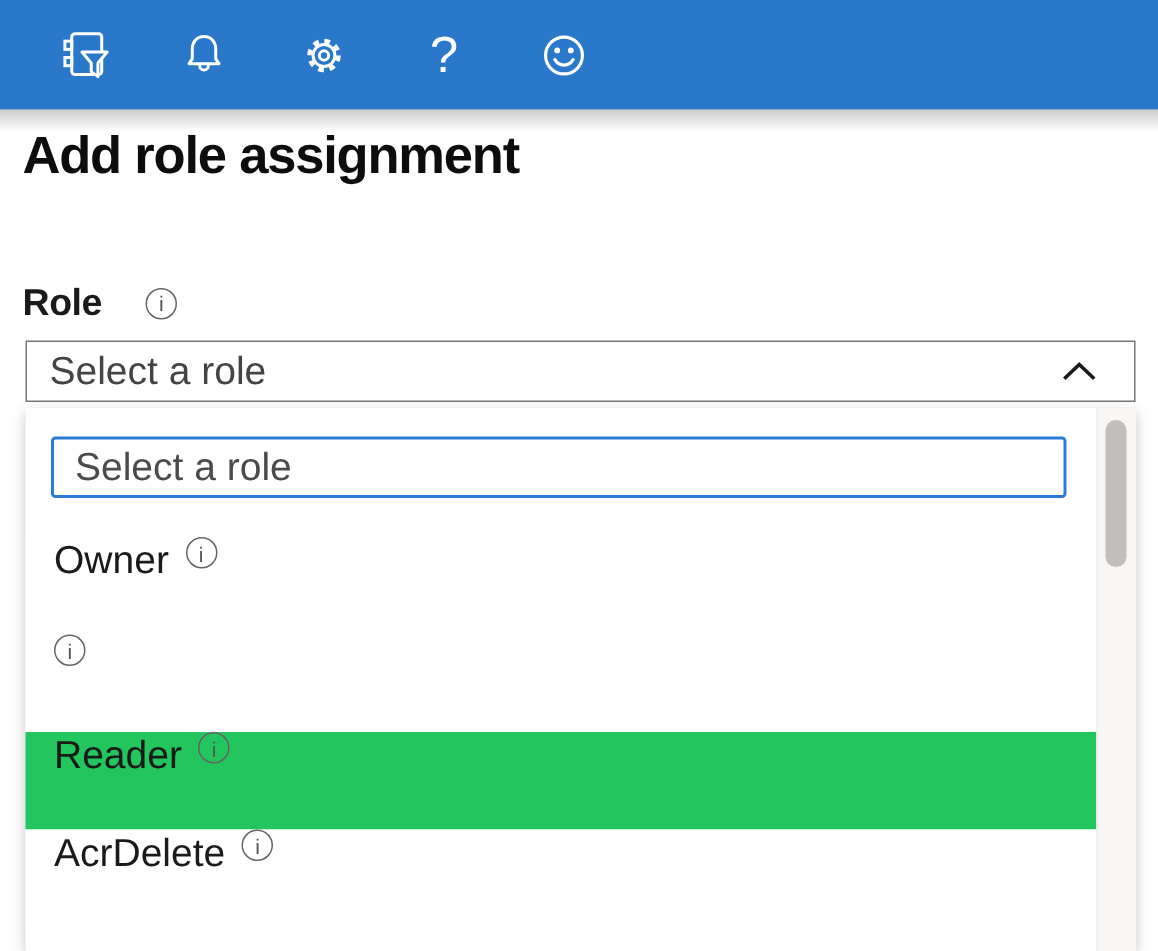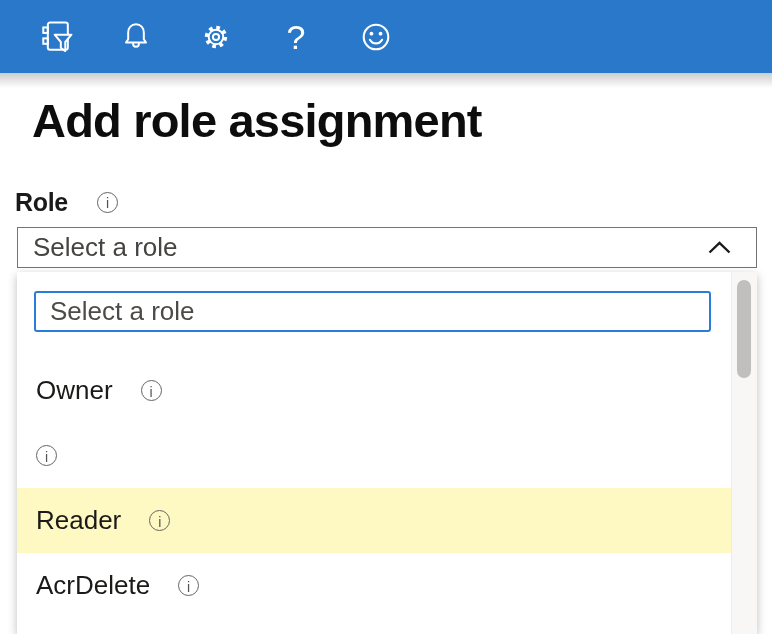--- a/index.html
+++ b/index.html
@@ -26,22 +26,22 @@
     font-family:"Liberation Sans",sans-serif;
   }
   .topbar-shadow{
     position:absolute;left:0;top:73px;width:772px;height:15px;
     background:linear-gradient(to bottom,rgba(0,0,0,0.20),rgba(0,0,0,0));
     pointer-events:none;
   }
 
   
   .page-title{
-    position:absolute;left:15px;top:83px;margin:17px;
-    font-size:47px;font-weight:700;letter-spacing:-0.8px;color:#0d0d0d;
+    position:absolute;left:15px;top:83px;margin:0;
+    font-size:35px;font-weight:700;letter-spacing:-0.8px;color:#0d0d0d;
     line-height:42px;white-space:nowrap;
   }
 
   
   .role-label-row{
     position:absolute;left:15px;top:189px;height:26px;
     display:flex;align-items:center;gap:29px;
   }
   .role-label{font-size:25px;font-weight:700;color:#1a1a1a;letter-spacing:-0.3px;}
 
@@ -70,24 +70,24 @@
   .search{
     position:absolute;left:17px;top:19px;width:677px;height:41px;
     box-sizing:border-box;border:2.5px solid #2b7cd9;border-radius:3px;
     padding:0 12px 0 14px;font-size:26px;color:#2b2a29;outline:none;
     font-family:"Liberation Sans","DejaVu Sans",sans-serif;background:#fff;
   }
   .search::placeholder{color:#4d4b49;opacity:1;}
 
   .options{position:absolute;left:0;top:86px;right:26px;}
   .option{
-    height:65px;display:flex;align-items:center;gap:28px;
+    height:65px;display:flex;gap:11px;
     padding-left:19px;cursor:pointer;background:#fff;
   }
-  .option.highlighted{background:#fef9c3;}
+  .option.highlighted{background:#22c55e;}
   .option-label{font-size:26px;color:#1b1a19;}
 
   .scroll-track{
     position:absolute;right:0;top:0;bottom:0;width:26px;
     background:#f8f7f6;border-left:1px solid #ececeb;box-sizing:border-box;
   }
   .scroll-thumb{
     position:absolute;left:5px;top:8px;width:14px;height:98px;
     border-radius:7px;background:#c1bfbd;cursor:grab;
   }

